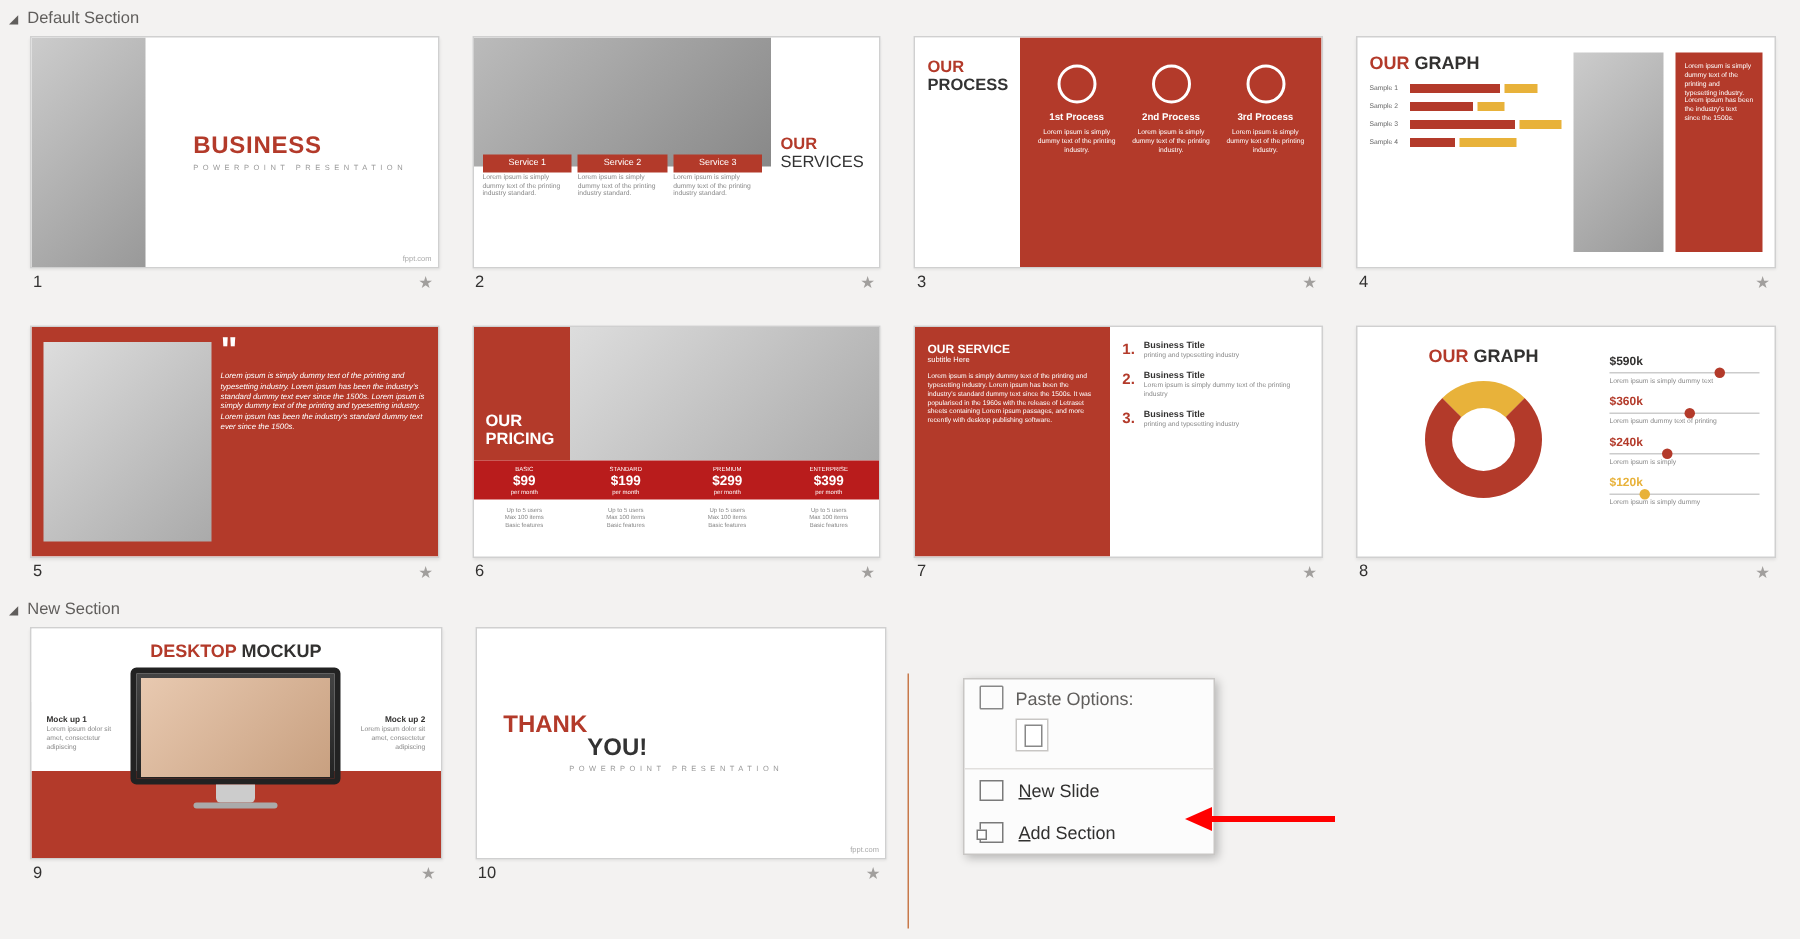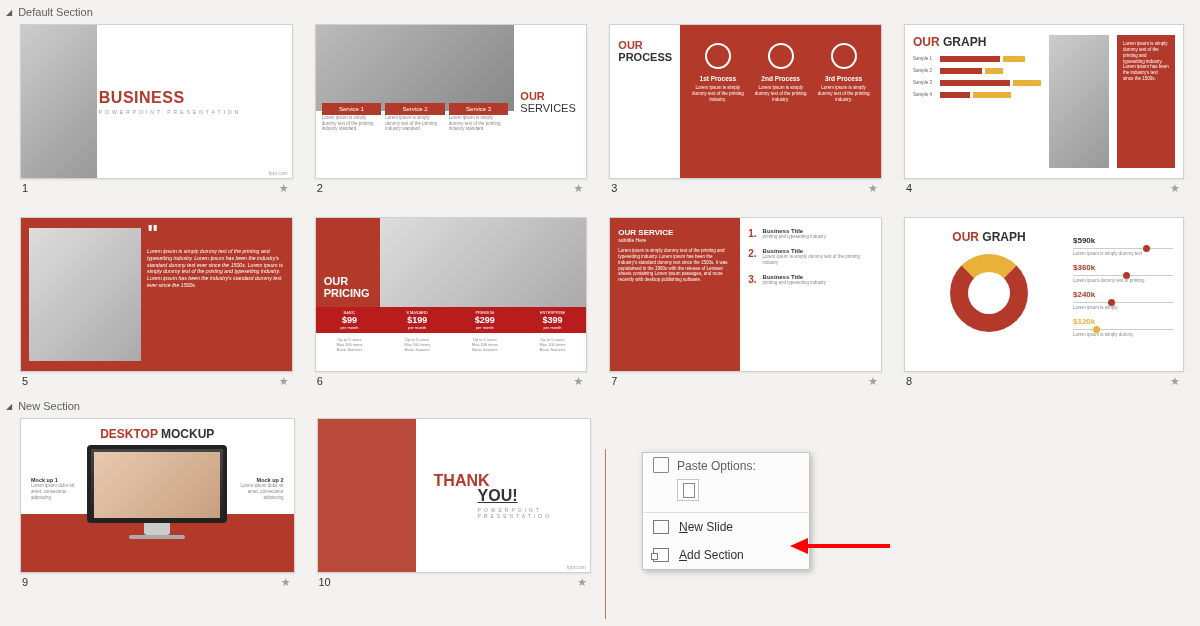--- a/index.html
+++ b/index.html
@@ -116,21 +116,21 @@
   }
   
   .red { color:#b33a2a; }
   .tiny { font-size:4.5px; color:#888; line-height:1.3; }
   .tinyw { font-size:4.5px; color:#fff; line-height:1.3; }
   .watermark { position:absolute; right:4px; bottom:2px; font-size:5px; color:#aaa; }
 
   
   .s1 { display:flex; height:100%; }
   .s1 .left { width:28%; background: linear-gradient(135deg,#ccc,#999); }
-  .s1 .right { flex:1; display:flex; flex-direction:column; justify-content:center; padding-left:2px; }
+  .s1 .right { flex:1; display:flex; flex-direction:column; justify-content:center; padding-left:32px; }
   .s1 .t1 { font-size:16px; font-weight:800; color:#b33a2a; letter-spacing:0.5px;}
   .s1 .t2 { font-size:16px; font-weight:800; color:#333; letter-spacing:0.5px; margin-top:-3px;}
   .s1 .t3 { font-size:5px; color:#999; letter-spacing:3px; margin-top:2px;}
 
   .s2 { display:flex; height:100%; }
   .s2 .ph { height:56%; background:linear-gradient(135deg,#bbb,#888); }
   .s2 .cols { flex:1; display:flex; gap:4px; padding:0 6px; }
   .s2 .col { flex:1; display:flex; flex-direction:column; }
   .s2 .svc { background:#b33a2a; color:#fff; font-size:6px; text-align:center; padding:3px 0; margin-top:-8px;}
   .s2 .right { width:72px; display:flex; flex-direction:column; justify-content:center; align-items:flex-start; padding-left:6px;}
@@ -205,25 +205,25 @@
   .s9 .tt .r{color:#b33a2a;}
   .s9 .mon{position:relative;width:140px;margin:4px auto 0;}
   .s9 .mon .scr{height:78px;background:linear-gradient(0deg,#222,#444);border:4px solid #222;border-radius:4px;}
   .s9 .mon .std{width:26px;height:12px;background:#ccc;margin:0 auto;border-radius:0 0 3px 3px;}
   .s9 .mon .base{width:56px;height:4px;background:#aaa;margin:0 auto;border-radius:3px;}
   .s9 .mon .img{position:absolute;top:7px;left:7px;right:7px;height:66px;background:linear-gradient(135deg,#e8c9b0,#c8a080);}
   .s9 .ml{position:absolute;left:10px;top:58px;width:44px;}
   .s9 .mr{position:absolute;right:10px;top:58px;width:44px;text-align:right;}
   .s9 .mlab{font-size:5.5px;font-weight:700;}
 
-  .s10 { display:flex; height:100%; }
+  .s10 { display:flex; height:100%;flex-direction:column; }
   .s10 .l{width:36%;background:#b33a2a;opacity:0.92;}
   .s10 .r{flex:1;display:flex;flex-direction:column;justify-content:center;padding:0 18px;}
   .s10 .t1{font-size:16px;font-weight:800;color:#b33a2a;}
-  .s10 .t2{font-size:16px;font-weight:800;color:#333;margin-left:44px;margin-top:-3px;text-decoration:underline;}
+  .s10 .t2{font-size:16px;font-weight:800;color:#333;margin-left:56px;margin-top:-3px;}
   .s10 .t3{font-size:5px;color:#999;letter-spacing:3px;margin-left:44px;margin-top:2px;}
 </style>
 </head>
 <body>
 
 <div class="section-header">
   <span class="arrow">◢</span>
   <span>Default Section</span>
 </div>
 

